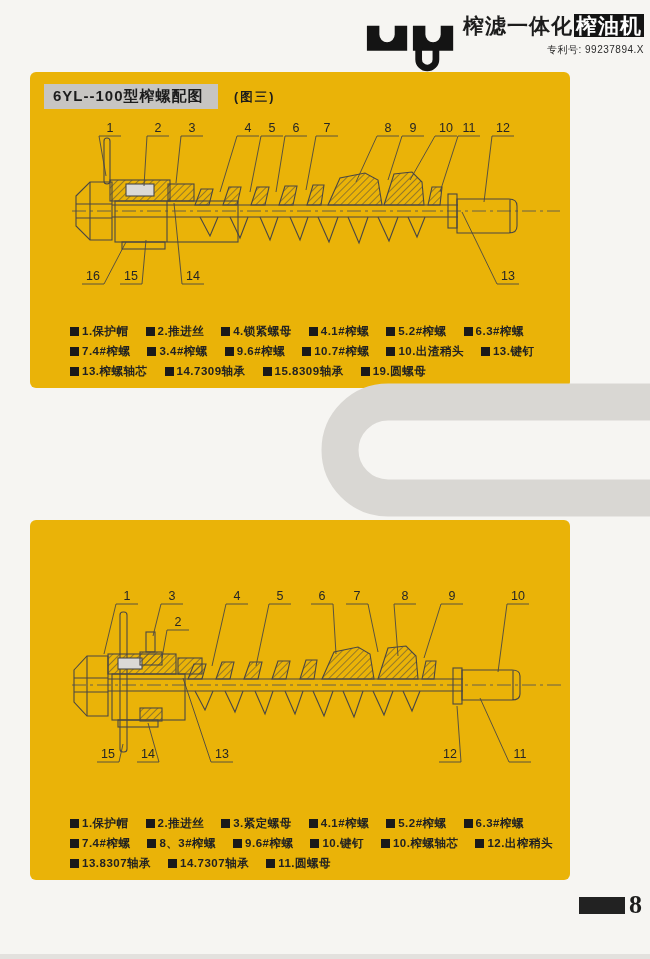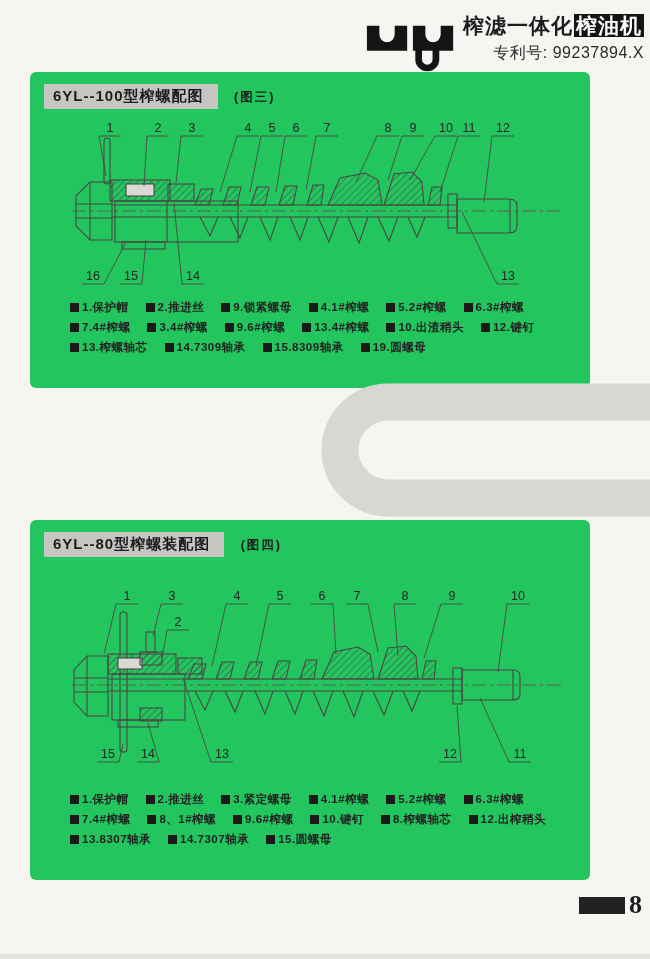--- a/index.html
+++ b/index.html
@@ -5,24 +5,24 @@
   html,body{margin:0;padding:0;}
   .page{position:relative;width:650px;height:959px;background:#f6f5f2;overflow:hidden;
         font-family:"Liberation Sans",sans-serif;color:#1c1c1c;}
 
   
   .brand{position:absolute;top:12px;right:6px;display:flex;align-items:flex-start;}
   .brand-logo{display:block;margin-top:4px;}
   .brand-txt{margin-left:6px;text-align:right;}
   .brand-line{font-size:21px;font-weight:700;letter-spacing:1px;white-space:nowrap;}
   .brand-rev{background:#141414;color:#ffffff;padding:0 2px;margin-left:1px;}
-  .patent{font-size:16px;color:#2b2b2b;margin-top:3px;letter-spacing:.5px;}
-
-  
-  .panel{position:absolute;left:30px;width:540px;background:#22c55e;border-radius:6px;padding-left:20px;}
+  .patent{font-size:10px;color:#2b2b2b;margin-top:3px;letter-spacing:.5px;}
+
+  
+  .panel{position:absolute;left:30px;width:540px;background:#eab308;border-radius:6px;}
   .panel-1{top:72px;height:316px;}
   .panel-2{top:520px;height:360px;}
 
   .title-row{position:absolute;left:14px;top:12px;white-space:nowrap;}
   .title-box{display:inline-block;background:#c7c5c2;font-size:15px;font-weight:700;
              padding:3px 14px 3px 9px;letter-spacing:1px;}
   .fig-tag{font-size:12.5px;font-weight:700;margin-left:12px;letter-spacing:2px;}
 
   
   .diagram{position:absolute;left:30px;}
@@ -32,21 +32,21 @@
     fill:none;stroke:#4a4744;stroke-width:1.1;}
   .diagram .cl{stroke-dasharray:14 4 3 4;stroke-width:.9;stroke:#5a5854;}
   .diagram .hat{fill:url(#hatch);}
   .diagram .hat2{fill:url(#hatch2);}
   .diagram .win{fill:#dbd9d6;}
   .diagram .ld{stroke-width:.9;}
   .diagram text.co{fill:#262626;font:500 12.5px "Liberation Sans",sans-serif;
                    text-anchor:middle;stroke:none;}
 
   
-  .parts{position:absolute;left:40px;width:490px;}
+  .parts{position:absolute;left:40px;width:490px;margin-top:24px;}
   .p1{top:228px;}
   .p2{top:272px;}
   .parts-row{display:flex;gap:17px;margin-bottom:5px;flex-wrap:nowrap;}
   .part-item{display:inline-flex;align-items:center;font-size:11.5px;font-weight:700;
              letter-spacing:.5px;white-space:nowrap;color:#222;}
   .sq{display:inline-block;width:9px;height:9px;background:#1a1a1a;margin-right:3px;}
 
   
   .watermark{position:absolute;left:268px;top:376px;}
 
@@ -205,21 +205,21 @@
           <span class="part-item">
             <span class="sq"></span>
             <span>1.保护帽</span>
           </span>
           <span class="part-item">
             <span class="sq"></span>
             <span>2.推进丝</span>
           </span>
           <span class="part-item">
             <span class="sq"></span>
-            <span>9.锁紧螺母</span>
+            <span>4.锁紧螺母</span>
           </span>
           <span class="part-item">
             <span class="sq"></span>
             <span>4.1#榨螺</span>
           </span>
           <span class="part-item">
             <span class="sq"></span>
             <span>5.2#榨螺</span>
           </span>
           <span class="part-item">
@@ -235,29 +235,29 @@
           <span class="part-item">
             <span class="sq"></span>
             <span>3.4#榨螺</span>
           </span>
           <span class="part-item">
             <span class="sq"></span>
             <span>9.6#榨螺</span>
           </span>
           <span class="part-item">
             <span class="sq"></span>
-            <span>13.4#榨螺</span>
+            <span>10.7#榨螺</span>
           </span>
           <span class="part-item">
             <span class="sq"></span>
             <span>10.出渣稍头</span>
           </span>
           <span class="part-item">
             <span class="sq"></span>
-            <span>12.键钉</span>
+            <span>13.键钉</span>
           </span>
         </div>
         <div class="parts-row">
           <span class="part-item">
             <span class="sq"></span>
             <span>13.榨螺轴芯</span>
           </span>
           <span class="part-item">
             <span class="sq"></span>
             <span>14.7309轴承</span>
@@ -272,24 +272,20 @@
           </span>
         </div>
       </div>
   </section>
 
   <svg class="watermark" width="382" height="152" viewBox="0 0 382 152">
     <path d="M382 26 H120 A48 48 0 0 0 120 122 H382" fill="none" stroke="#d9d7d3" stroke-width="37"></path>
   </svg>
 
   <section class="panel panel-2">
-    <div class="title-row">
-      <span class="title-box">6YL--80型榨螺装配图</span>
-      <span class="fig-tag">(图四)</span>
-    </div>
 
     <svg class="diagram d2" viewBox="0 0 530 200">
       <defs>
         <pattern id="hatch2" width="5" height="5" patternTransform="rotate(45)" patternUnits="userSpaceOnUse">
           <line x1="0" y1="0" x2="0" y2="5" stroke="#57534f" stroke-width="1"></line>
         </pattern>
       </defs>
       <path class="cl" d="M12 99 H505"></path>
       <rect x="60" y="26" width="7" height="140" rx="3"></rect>
       <g>
@@ -429,51 +425,51 @@
             <span>6.3#榨螺</span>
           </span>
         </div>
         <div class="parts-row">
           <span class="part-item">
             <span class="sq"></span>
             <span>7.4#榨螺</span>
           </span>
           <span class="part-item">
             <span class="sq"></span>
-            <span>8、1#榨螺</span>
+            <span>8、3#榨螺</span>
           </span>
           <span class="part-item">
             <span class="sq"></span>
             <span>9.6#榨螺</span>
           </span>
           <span class="part-item">
             <span class="sq"></span>
             <span>10.键钉</span>
           </span>
           <span class="part-item">
             <span class="sq"></span>
-            <span>8.榨螺轴芯</span>
+            <span>10.榨螺轴芯</span>
           </span>
           <span class="part-item">
             <span class="sq"></span>
             <span>12.出榨稍头</span>
           </span>
         </div>
         <div class="parts-row">
           <span class="part-item">
             <span class="sq"></span>
             <span>13.8307轴承</span>
           </span>
           <span class="part-item">
             <span class="sq"></span>
             <span>14.7307轴承</span>
           </span>
           <span class="part-item">
             <span class="sq"></span>
-            <span>15.圆螺母</span>
+            <span>11.圆螺母</span>
           </span>
         </div>
       </div>
   </section>
 
   <footer class="footer">
     <span class="footer-bar"></span>
     <span class="page-num">8</span>
   </footer>
   <div class="bottom-strip"></div>

